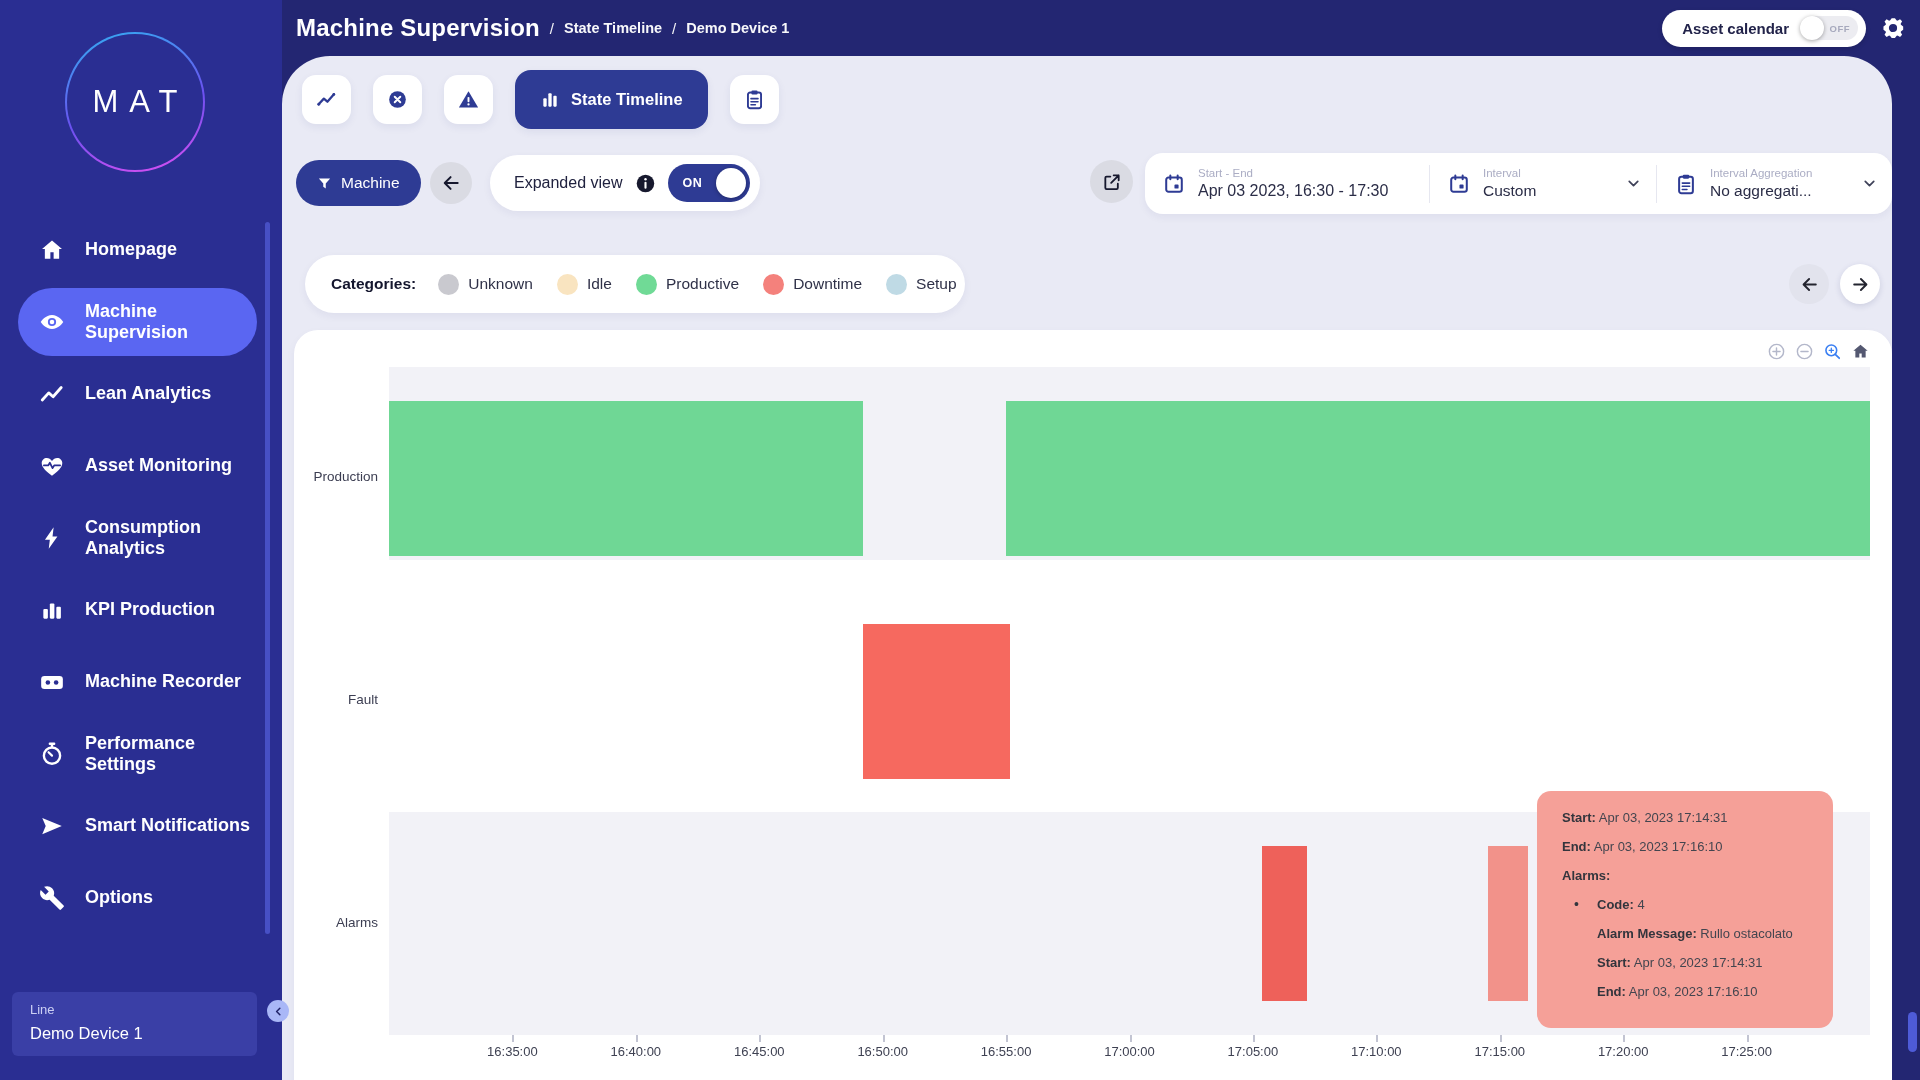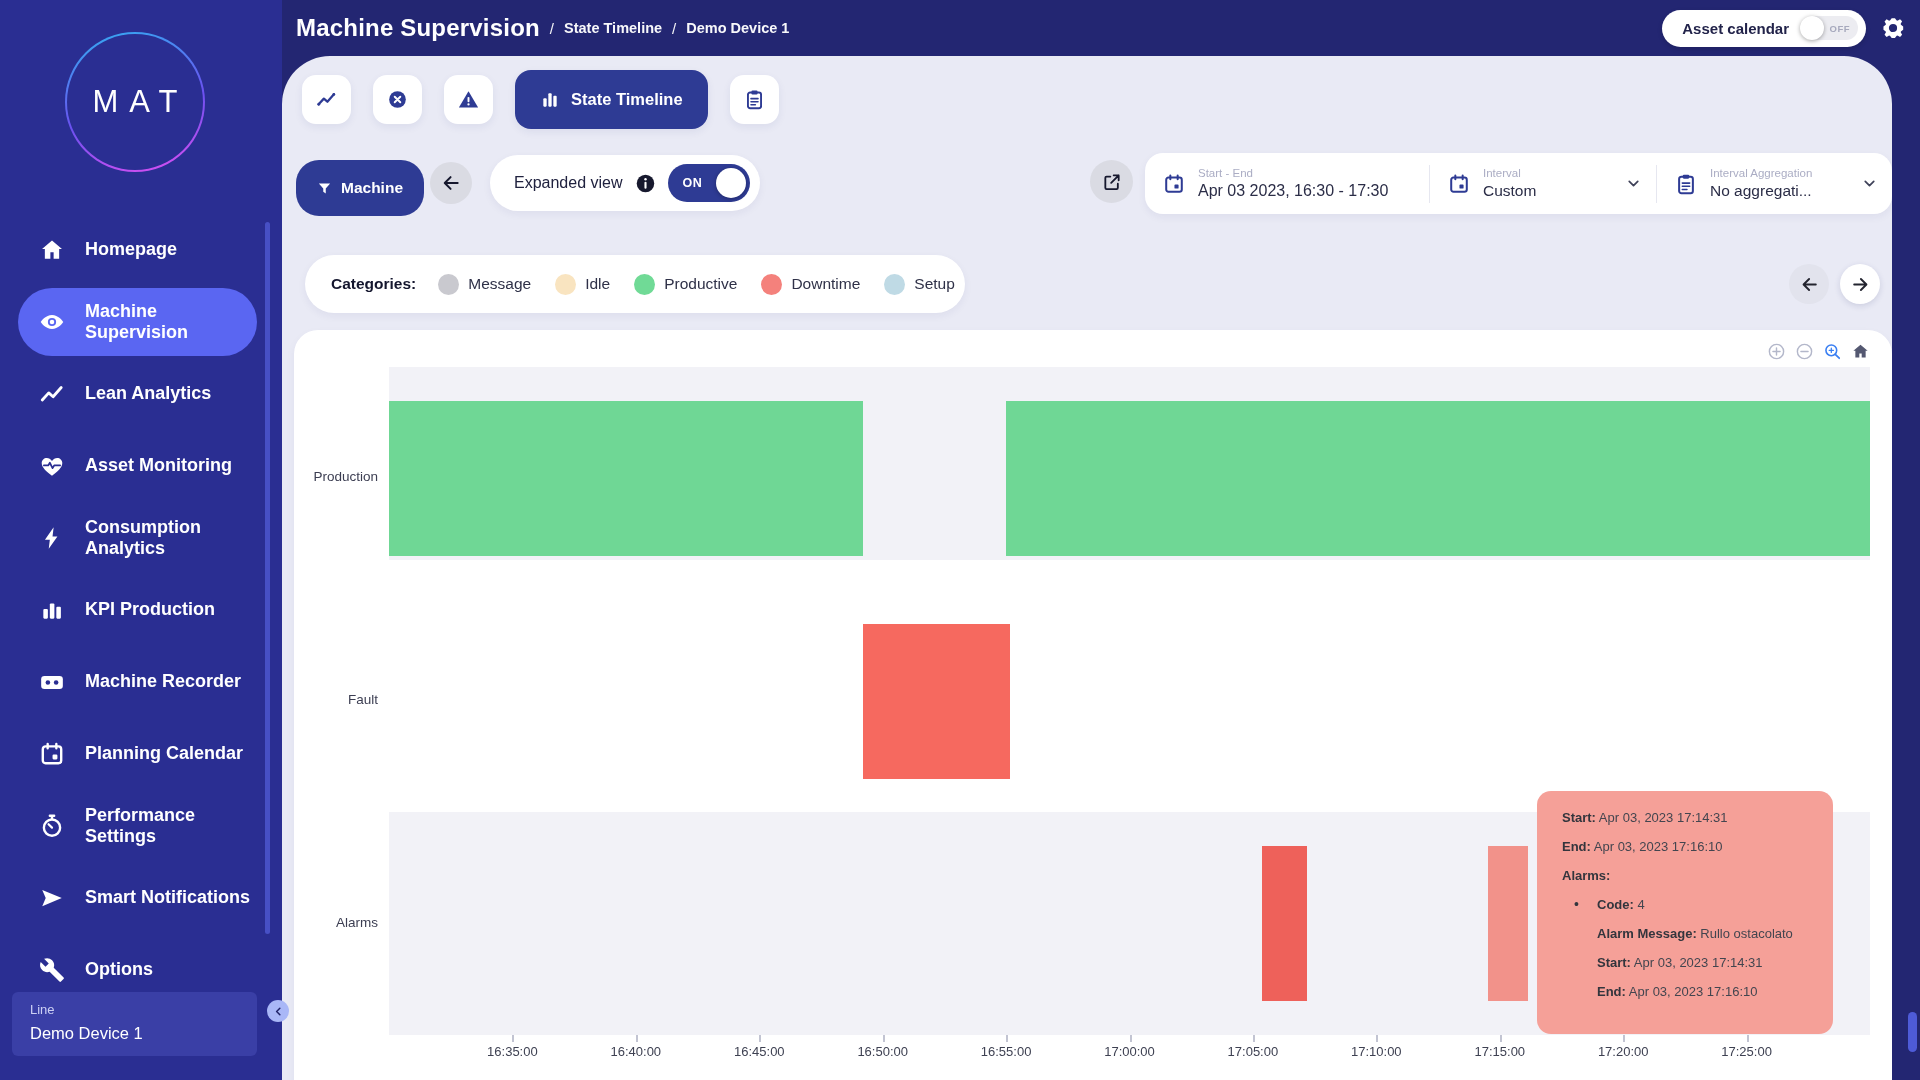--- a/index.html
+++ b/index.html
@@ -44,21 +44,21 @@
   
   .content{position:absolute;left:282px;top:56px;right:28px;bottom:0;background:var(--content);border-radius:48px 48px 0 0;overflow:hidden;z-index:2}
 
   .tabs-row{position:absolute;left:20px;top:19px;display:flex;align-items:flex-start;gap:22px}
   .tab{width:49px;height:49px;border-radius:14px;background:#fff;border:none;display:flex;align-items:center;justify-content:center;cursor:pointer;box-shadow:0 3px 8px rgba(35,40,110,.07)}
   .tab .icn{width:21px;height:21px;color:var(--accent)}
   .tab.tab-active{width:auto;height:59px;margin-top:-5px;padding:0 25px;border-radius:16px;background:var(--accent);display:flex;gap:11px}
   .tab.tab-active .icn{width:20px;height:20px;color:#fff}
   .tab-label{color:#fff;font-size:16.5px;font-weight:bold;white-space:nowrap}
 
-  .machine-btn{position:absolute;left:14px;top:104px;height:56px;padding:0 21px;border:none;border-radius:23px;background:var(--accent);color:#fff;font-size:15.5px;font-weight:bold;display:flex;align-items:center;gap:9px;cursor:pointer;font-family:inherit}
+  .machine-btn{position:absolute;left:14px;top:104px;height:46px;padding:0 21px;border:none;border-radius:23px;background:var(--accent);color:#fff;font-size:15.5px;font-weight:normal;display:flex;align-items:center;gap:9px;cursor:pointer;font-family:inherit}
   .machine-btn .icn{width:15px;height:15px;color:#fff}
   .circle-btn{position:absolute;width:43px;height:43px;border-radius:50%;background:#dadbe3;border:none;display:flex;align-items:center;justify-content:center;cursor:pointer}
   .circle-btn .icn{width:20px;height:20px;color:#16182e}
   .circle-btn.back{left:148px;top:106px;width:42px;height:42px}
   .circle-btn.external{left:808px;top:104px}
 
   .expanded-card{position:absolute;left:208px;top:99px;width:270px;height:56px;border-radius:28px;background:#fff;display:flex;align-items:center;gap:12px;padding:0 9px 0 24px;box-shadow:0 3px 8px rgba(35,40,110,.06)}
   .ev-label{font-size:16px;color:#20223f;white-space:nowrap}
   .info-dot{width:21px;height:21px;color:#17192e;cursor:pointer}
   .toggle-on{position:relative;width:82px;height:38px;border-radius:19px;background:var(--accent);cursor:pointer;flex:0 0 82px}
@@ -92,21 +92,21 @@
   .tb{width:19px;height:19px;cursor:pointer}
   .tb-zoom-in,.tb-zoom-out{color:#b3b7ca}
   .tb-magnifier{color:#3a7ff2}
   .tb-house{color:#545871}
   .plot{position:absolute;left:95px;top:37px;width:1481px;height:668px;background:#fff}
   .band{position:absolute;left:0;width:100%;background:#f2f2f7}
   .bar{position:absolute}
   .row-label{position:absolute;left:0;width:84px;text-align:right;font-size:13.5px;color:#3c3e52}
   .tickmark{position:absolute;top:705px;width:2px;height:7px;background:#c2c4d2}
   .ticklabel{position:absolute;top:714px;width:80px;text-align:center;font-size:13px;color:#3e4152;white-space:nowrap}
-  .tooltip{position:absolute;left:1243px;top:461px;width:296px;border-radius:14px;background:#f5a098;padding:19px 10px 21px 25px;z-index:5}
+  .tooltip{position:absolute;left:1243px;top:461px;width:296px;border-radius:14px;background:#f5a098;padding:19px 10px 15px 25px;z-index:5}
   .tt-line{position:relative;font-size:13px;color:#43454f;margin-bottom:14px;white-space:nowrap}
   .tt-line b{color:#33353d}
   .tt-line.ind{padding-left:35px}
   .tt-bullet{position:absolute;left:12px;top:-1px;font-size:14px;color:#33353d}
 
   .page-scroll-thumb{position:absolute;right:3px;top:1012px;width:9px;height:40px;border-radius:4.5px;background:#4e5bd8;z-index:5}
 </style>
 </head>
 <body>
 
@@ -275,21 +275,21 @@
             </svg>
           </span>
       </div>
     </div>
 
     <div class="legend-card">
       <span class="legend-title">Categories:</span>
       <span id="legend-items">
           <span class="legend-item">
             <span class="legend-dot" style="background: rgb(201, 201, 207);"></span>
-            <span class="legend-label">Message</span>
+            <span class="legend-label">Unknown</span>
           </span>
           <span class="legend-item">
             <span class="legend-dot" style="background: rgb(249, 228, 192);"></span>
             <span class="legend-label">Idle</span>
           </span>
           <span class="legend-item">
             <span class="legend-dot" style="background: rgb(112, 218, 150);"></span>
             <span class="legend-label">Productive</span>
           </span>
           <span class="legend-item">
@@ -455,30 +455,20 @@
               <rect x="2" y="6.5" width="20" height="12" rx="3" fill="currentColor"></rect>
               <circle cx="8.2" cy="12.5" r="2.1" fill="var(--sidebar-bg)"></circle>
               <circle cx="15.8" cy="12.5" r="2.1" fill="var(--sidebar-bg)"></circle>
             </svg>
           </span>
           <span class="nav-label">Machine Recorder</span>
         </div>
         <div class="nav-item">
           <span class="icn">
             <svg viewBox="0 0 24 24">
-              <rect x="3.5" y="5" width="17" height="15.5" rx="2.5" fill="none" stroke="currentColor" stroke-width="2.2"></rect>
-              <path d="M8 2.8v4M16 2.8v4" stroke="currentColor" stroke-width="2.2" stroke-linecap="round"></path>
-              <rect x="12.5" y="12.5" width="4.5" height="4.5" rx="1" fill="currentColor"></rect>
-            </svg>
-          </span>
-          <span class="nav-label">Planning Calendar</span>
-        </div>
-        <div class="nav-item">
-          <span class="icn">
-            <svg viewBox="0 0 24 24">
               <circle cx="12" cy="13.5" r="7.5" fill="none" stroke="currentColor" stroke-width="2.2"></circle>
               <path d="M10 2.5h4M12 2.5v3" stroke="currentColor" stroke-width="2.2" stroke-linecap="round"></path>
               <path d="M12 13.5 8.8 10.4" stroke="currentColor" stroke-width="2" stroke-linecap="round"></path>
             </svg>
           </span>
           <span class="nav-label">Performance Settings</span>
         </div>
         <div class="nav-item">
           <span class="icn">
             <svg viewBox="0 0 24 24">

